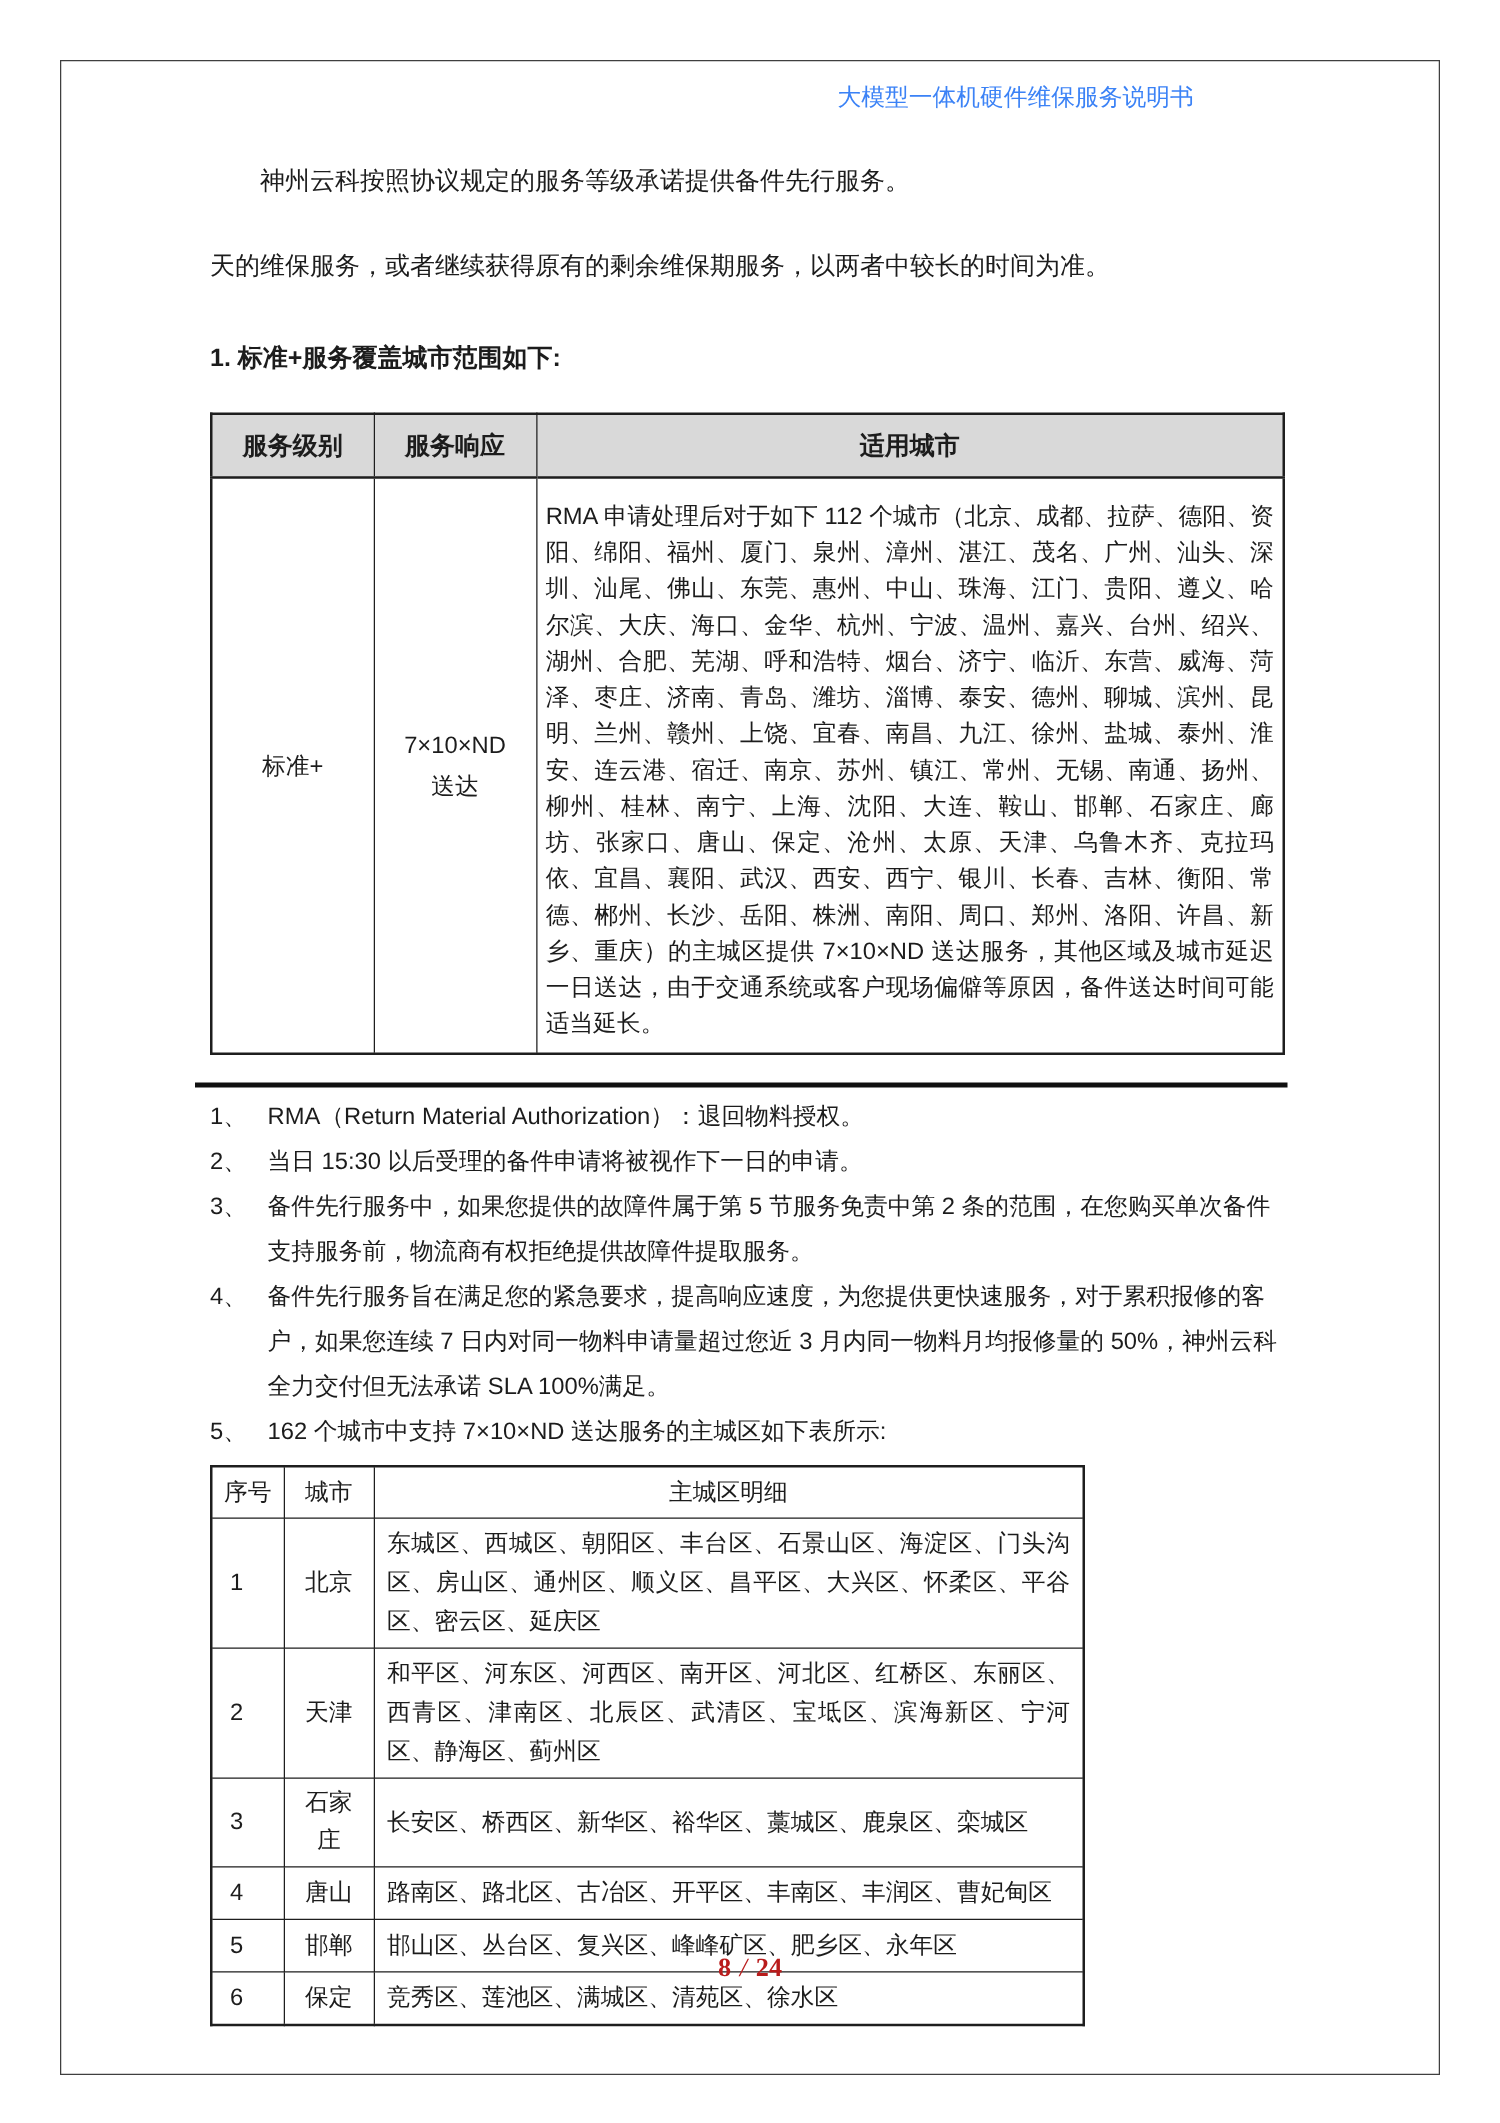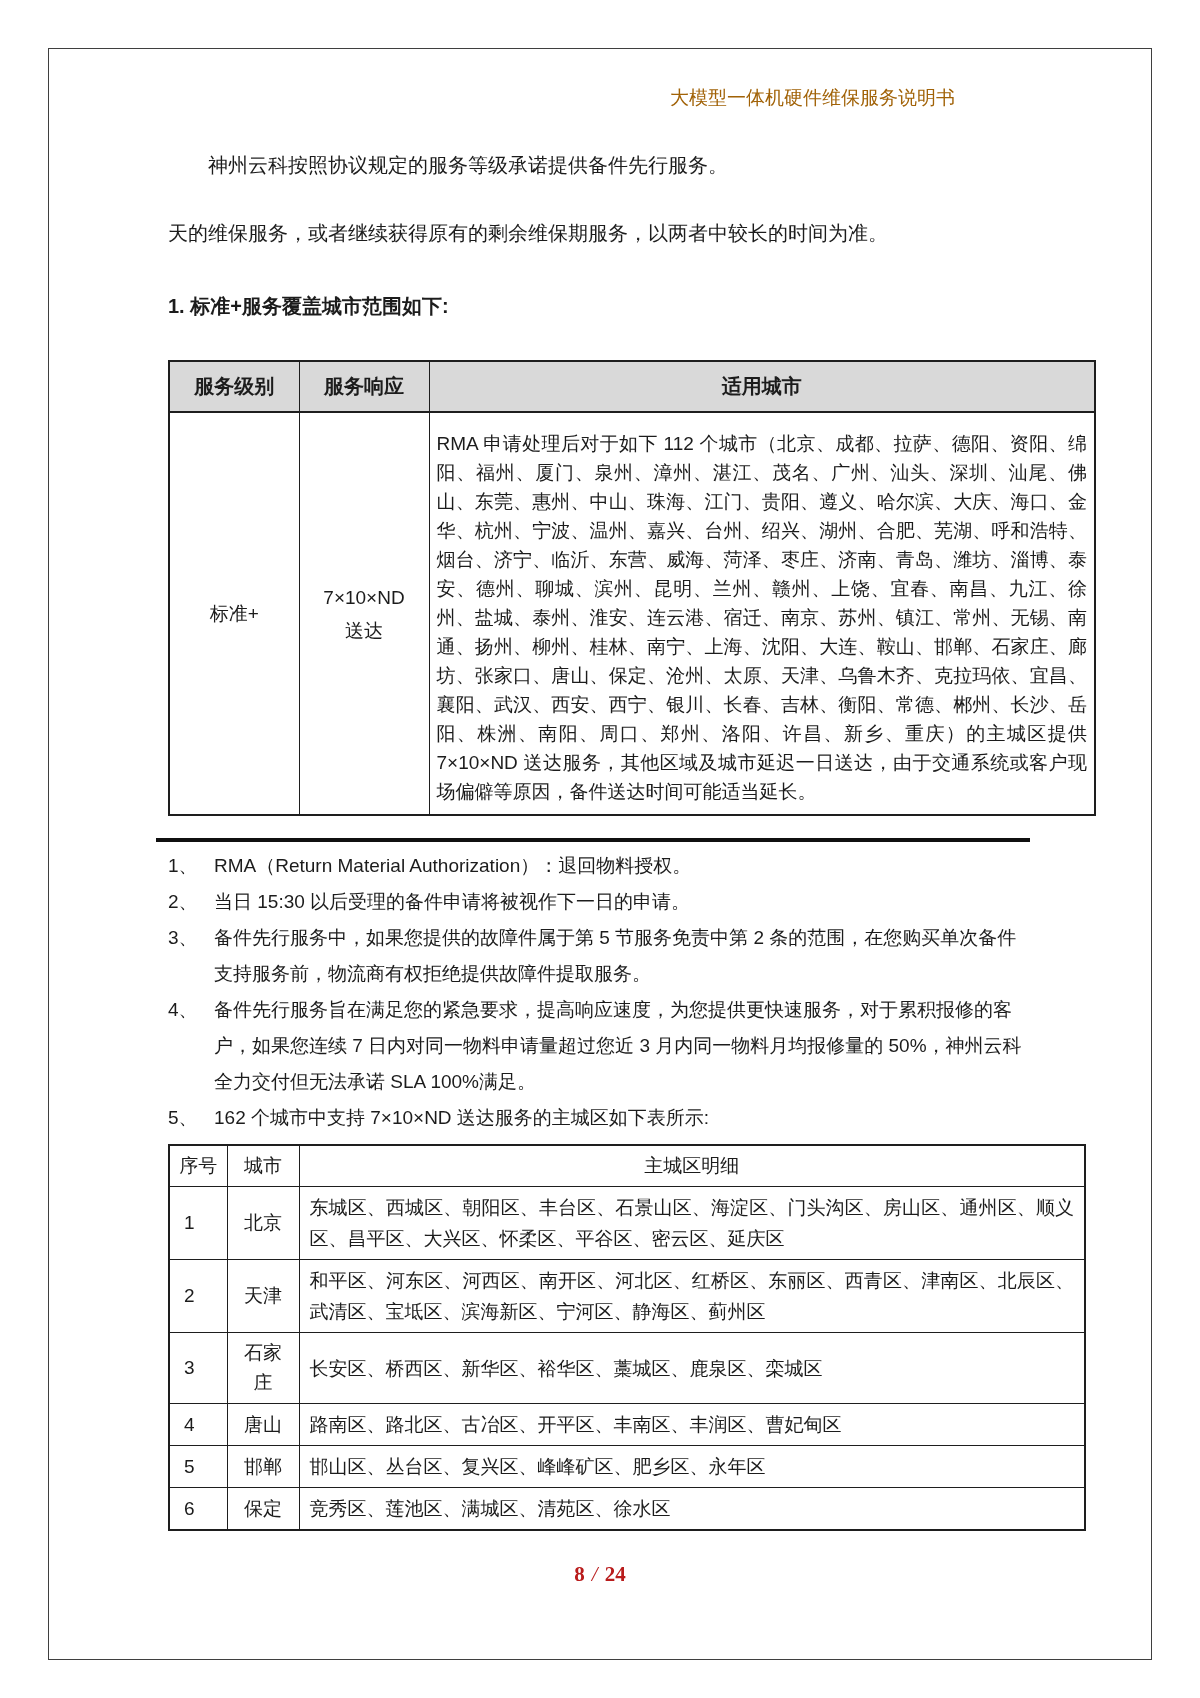--- a/index.html
+++ b/index.html
@@ -13,36 +13,36 @@
     overflow: hidden;
   }
   .page {
     position: absolute; left: 48px; top: 48px;
     width: 1104px; height: 1612px;
     border: 1px solid #3f3f3f;
     background: #fff;
     overflow: hidden;
   }
   .doc-header {
-    margin: 36px 196px 0 0;
+    margin: 16px 196px 0 0;
     text-align: right;
     font-family: "Liberation Serif", "DejaVu Serif", serif;
     font-size: 19px;
-    color: #a16207;
+    color: #3b82f6;
   }
   .content { margin: 0 116px 0 119px; }
 
   .para { font-size: 20px; line-height: 28px; margin: 40px 0 0 0; }
   .para.indent { text-indent: 2em; margin-top: 40px; }
 
   .section-heading { font-size: 20px; font-weight: bold; margin: 46px 0 0 0; }
 
   table { border-collapse: collapse; table-layout: fixed; }
 
-  .service-table { margin-top: 40px; width: 928px; border: 2px solid #1e1e1e; }
+  .service-table { margin-top: 30px; width: 860px; border: 2px solid #1e1e1e; }
   .service-table th {
     background: #d9d9d9;
     border: 1px solid #1e1e1e;
     border-bottom-width: 2px;
     font-size: 20px; font-weight: bold;
     padding: 11px 4px;
     text-align: center;
   }
   .service-table td { border: 1px solid #1e1e1e; vertical-align: middle; }
   .service-table .col-level { width: 130px; }
@@ -58,21 +58,21 @@
 
   .thick-rule { height: 4px; background: #101010; margin: 22px 0 0 -12px; width: 874px; }
 
   .notes-title { font-size: 20px; font-weight: bold; margin-top: 17px; line-height: 30px; }
 
   .notes-list { margin-top: 6px; }
   .note-item { display: flex; font-size: 19px; line-height: 36px; }
   .note-num { width: 46px; flex: none; }
   .note-text { flex: 1; }
 
-  .district-table { margin-top: 8px; width: 918px; border: 2px solid #1e1e1e; }
+  .district-table { margin-top: 8px; width: 700px; border: 2px solid #1e1e1e; }
   .district-table th {
     border: 1px solid #1e1e1e;
     font-size: 19px; font-weight: normal;
     padding: 7px 2px; text-align: center;
     background: #fff;
   }
   .district-table td { border: 1px solid #1e1e1e; vertical-align: middle; font-size: 19px; }
   .district-table .col-no { width: 58px; }
   .district-table .col-city { width: 72px; }
   td.dt-no { padding: 5px 0 5px 14px; text-align: left; }

